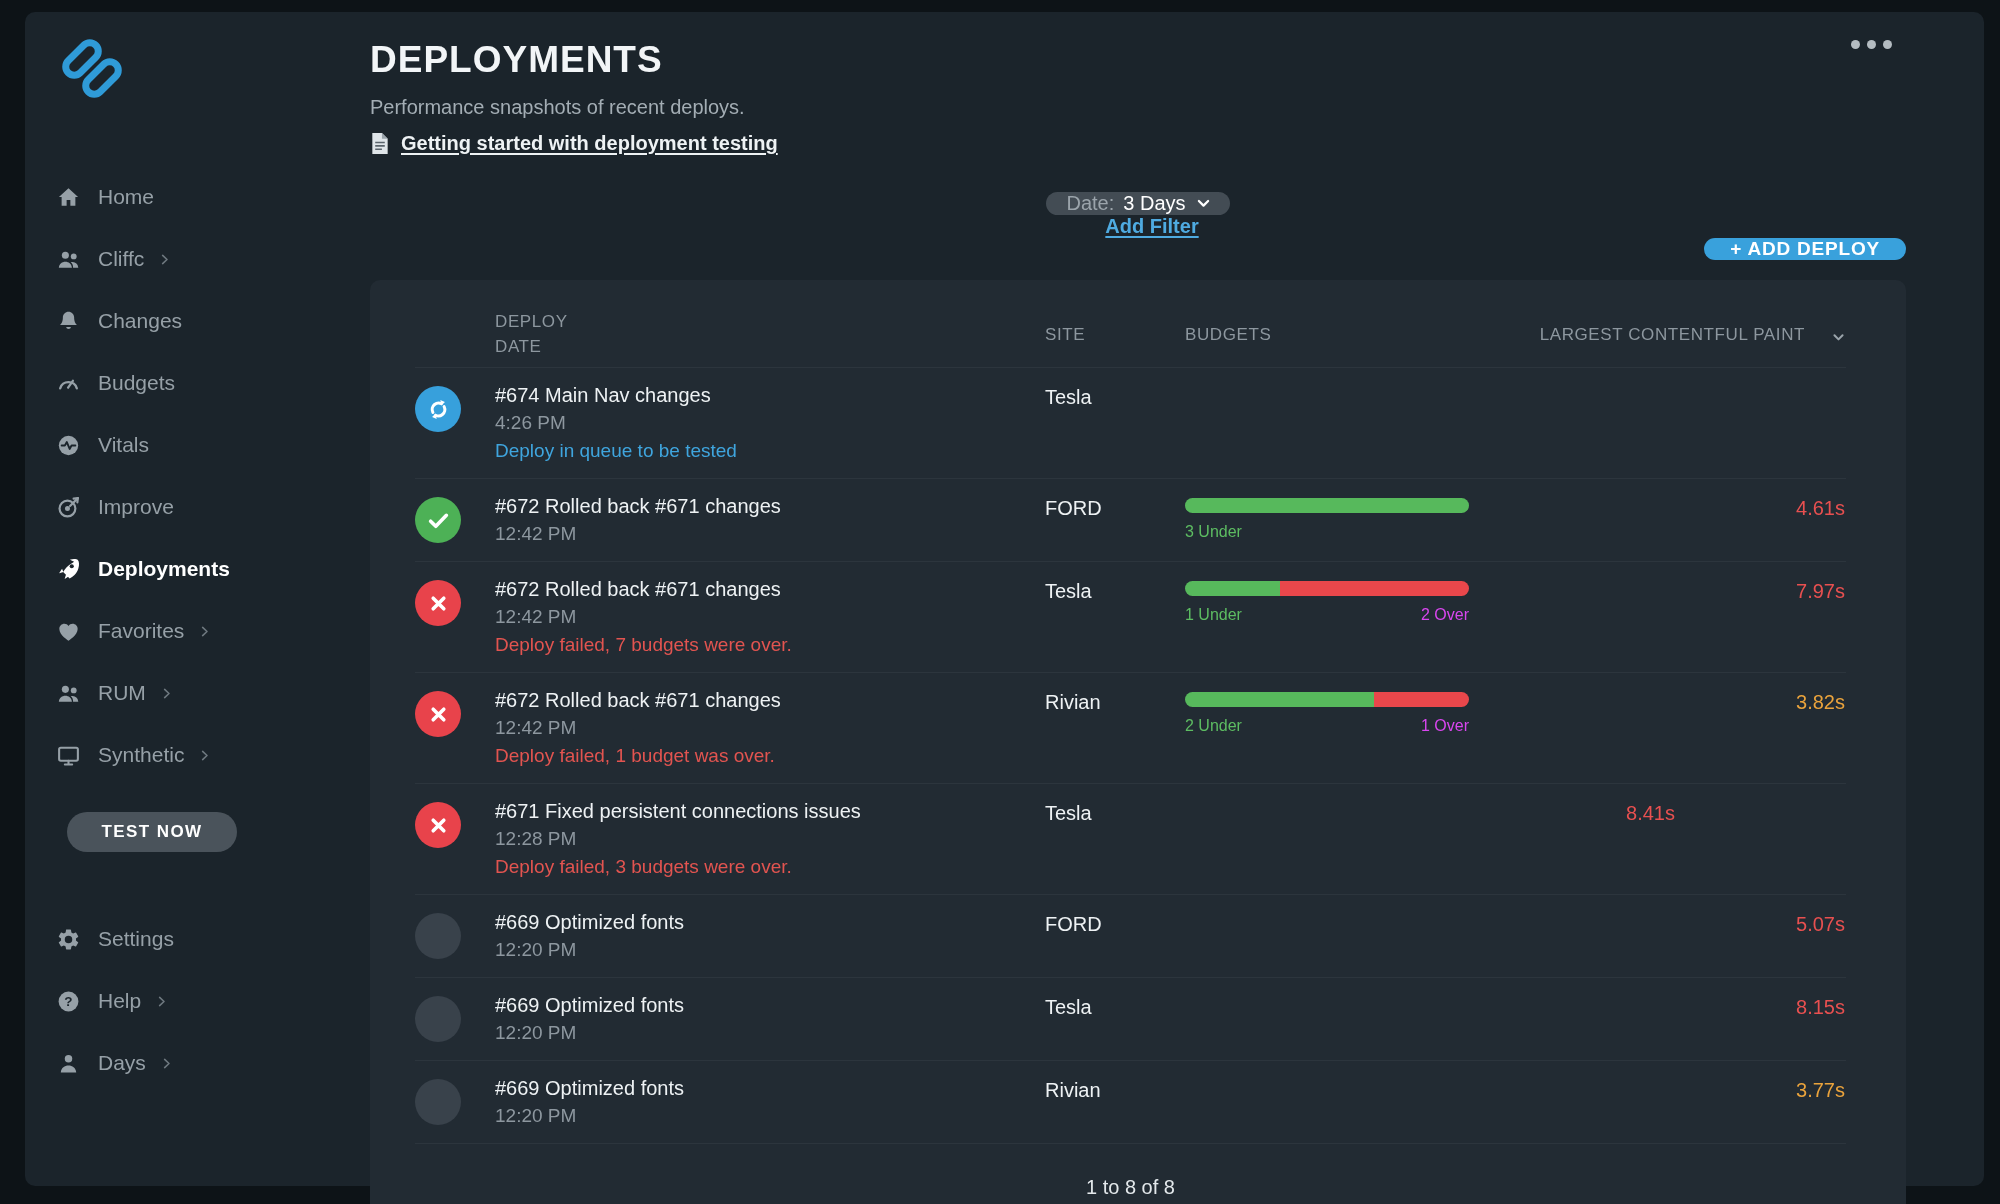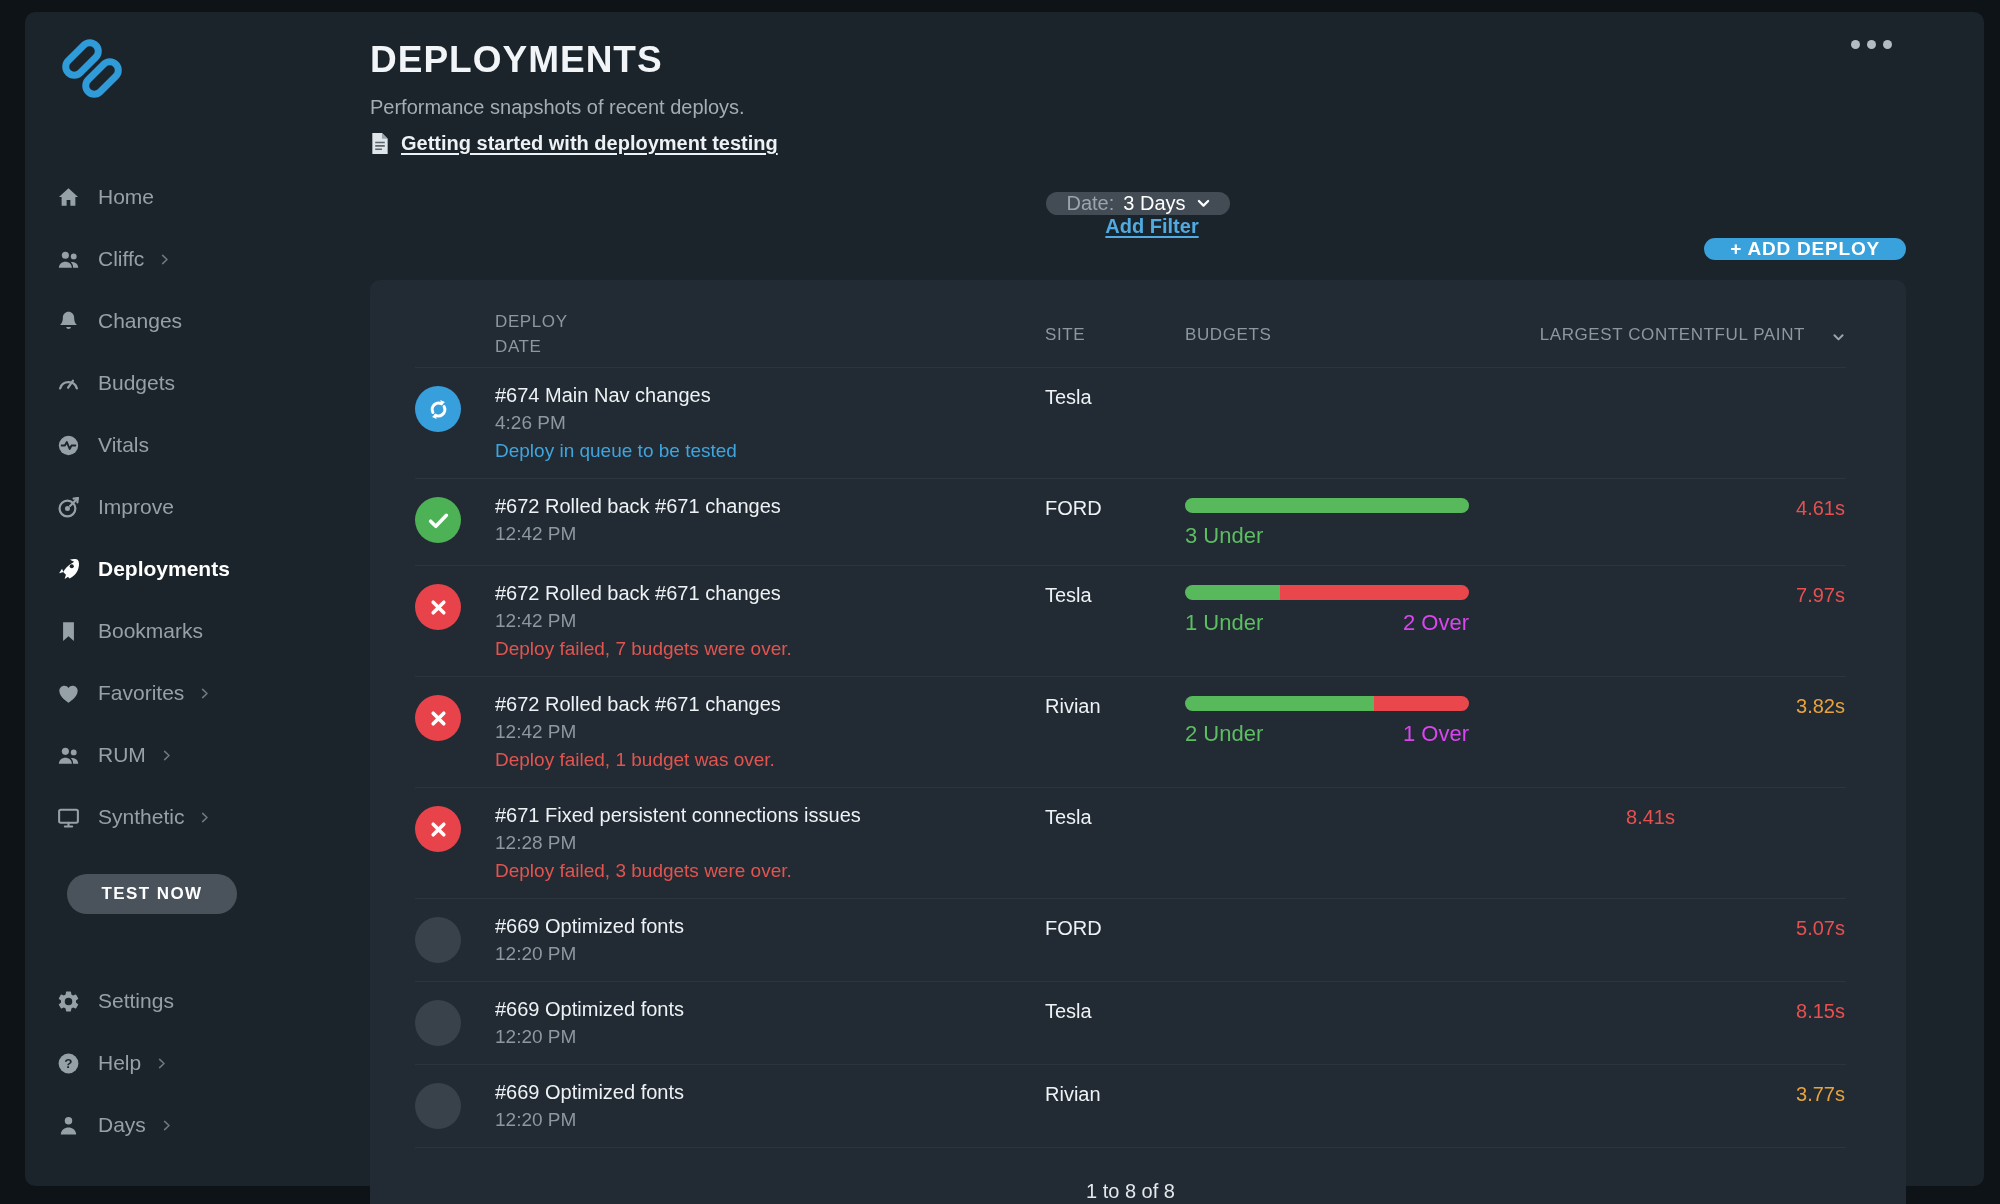--- a/index.html
+++ b/index.html
@@ -75,21 +75,21 @@
   .st-pending{background:#39424b;}
   .title{font-size:20px;color:#eef2f4;line-height:23px;}
   .time{font-size:19px;color:#8d979f;margin-top:5px;line-height:22px;}
   .note{font-size:19px;margin-top:6px;line-height:22px;}
   .note.queued{color:#3fa5de;}
   .note.failed{color:#e25450;}
   .c-site{font-size:20px;color:#eef2f4;padding-top:2px;}
   .bar{width:284px;height:15px;border-radius:8px;overflow:hidden;display:flex;margin-top:3px;}
   .bar .g{background:#57b95c;flex:0 1 auto;}
   .bar .r{background:#e9474b;flex:0 1 auto;}
-  .bar-labels{width:284px;display:flex;justify-content:space-between;margin-top:10px;font-size:22px;}
+  .bar-labels{width:284px;display:flex;justify-content:space-between;margin-top:10px;font-size:16px;}
   .bl-under{color:#5dbd62;}
   .bl-over{color:#d946ef;margin-left:auto;}
   .c-lcp{font-size:20px;text-align:right;padding-top:2px;}
   .pagination{display:flex;align-items:center;justify-content:center;height:86px;
               font-size:20px;color:#e3e8eb;}
 </style>
 </head>
 <body>
 
 <svg width="0" height="0" style="position:absolute" aria-hidden="true">
@@ -262,29 +262,20 @@
   <div class="nav-item active">
     <span class="nav-icon">
               <svg>
                 <use href="#i-rocket"></use>
               </svg>
             </span>
     <span class="nav-label">Deployments</span>
 
   </div>
 
-  <div class="nav-item">
-    <span class="nav-icon">
-              <svg>
-                <use href="#i-bookmark"></use>
-              </svg>
-            </span>
-    <span class="nav-label">Bookmarks</span>
-
-  </div>
 
   <div class="nav-item">
     <span class="nav-icon">
               <svg>
                 <use href="#i-heart"></use>
               </svg>
             </span>
     <span class="nav-label">Favorites</span>
     <span class="nav-chevron">
       <svg>

